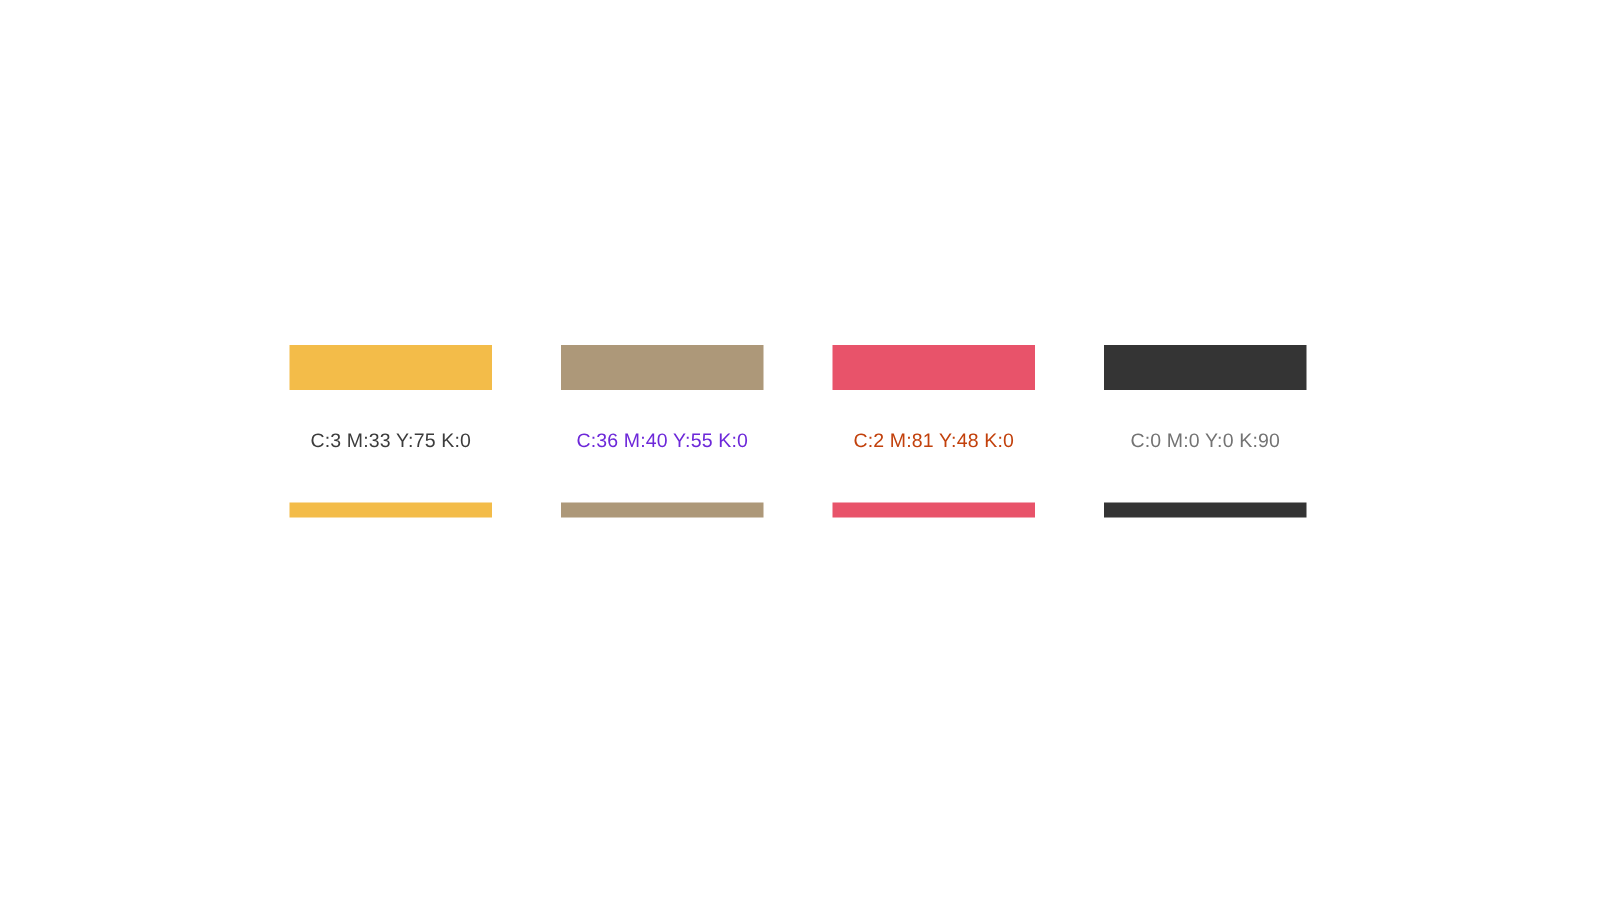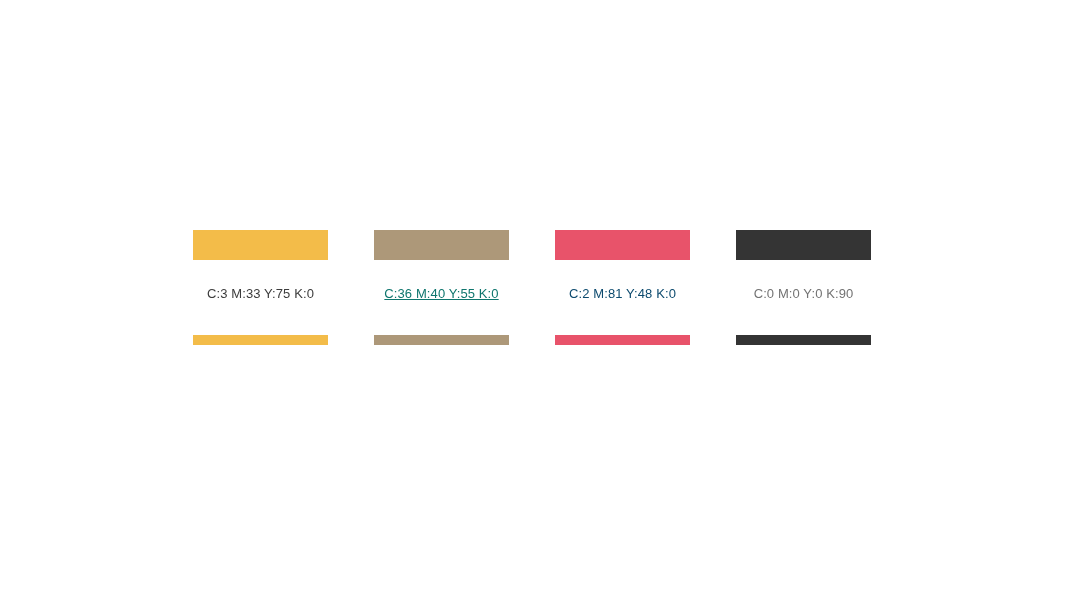--- a/index.html
+++ b/index.html
@@ -66,27 +66,27 @@
 <div id="palette-board">
 
   <div class="swatch-column col-0">
     <div class="swatch-block" style="background-color: rgb(243, 188, 73);"></div>
     <div class="swatch-label" style="color: rgb(60, 60, 60);">C:3 M:33 Y:75 K:0</div>
     <div class="swatch-bar" style="background-color: rgb(243, 188, 73);"></div>
   </div>
 
   <div class="swatch-column col-1">
     <div class="swatch-block" style="background-color: rgb(173, 152, 121);"></div>
-    <div class="swatch-label" style="color: #0f766e; text-decoration: underline;">C:36 M:40 Y:55 K:0</div>
+    <div class="swatch-label" style="color: #6d28d9;">C:36 M:40 Y:55 K:0</div>
     <div class="swatch-bar" style="background-color: rgb(173, 152, 121);"></div>
   </div>
 
   <div class="swatch-column col-2">
     <div class="swatch-block" style="background-color: rgb(232, 83, 106);"></div>
-    <div class="swatch-label" style="color: #0c4a6e;">C:2 M:81 Y:48 K:0</div>
+    <div class="swatch-label" style="color: #c2410c;">C:2 M:81 Y:48 K:0</div>
     <div class="swatch-bar" style="background-color: rgb(232, 83, 106);"></div>
   </div>
 
   <div class="swatch-column col-3">
     <div class="swatch-block" style="background-color: rgb(52, 52, 52);"></div>
     <div class="swatch-label" style="color: #737373;">C:0 M:0 Y:0 K:90</div>
     <div class="swatch-bar" style="background-color: rgb(52, 52, 52);"></div>
   </div>
 
 </div>

